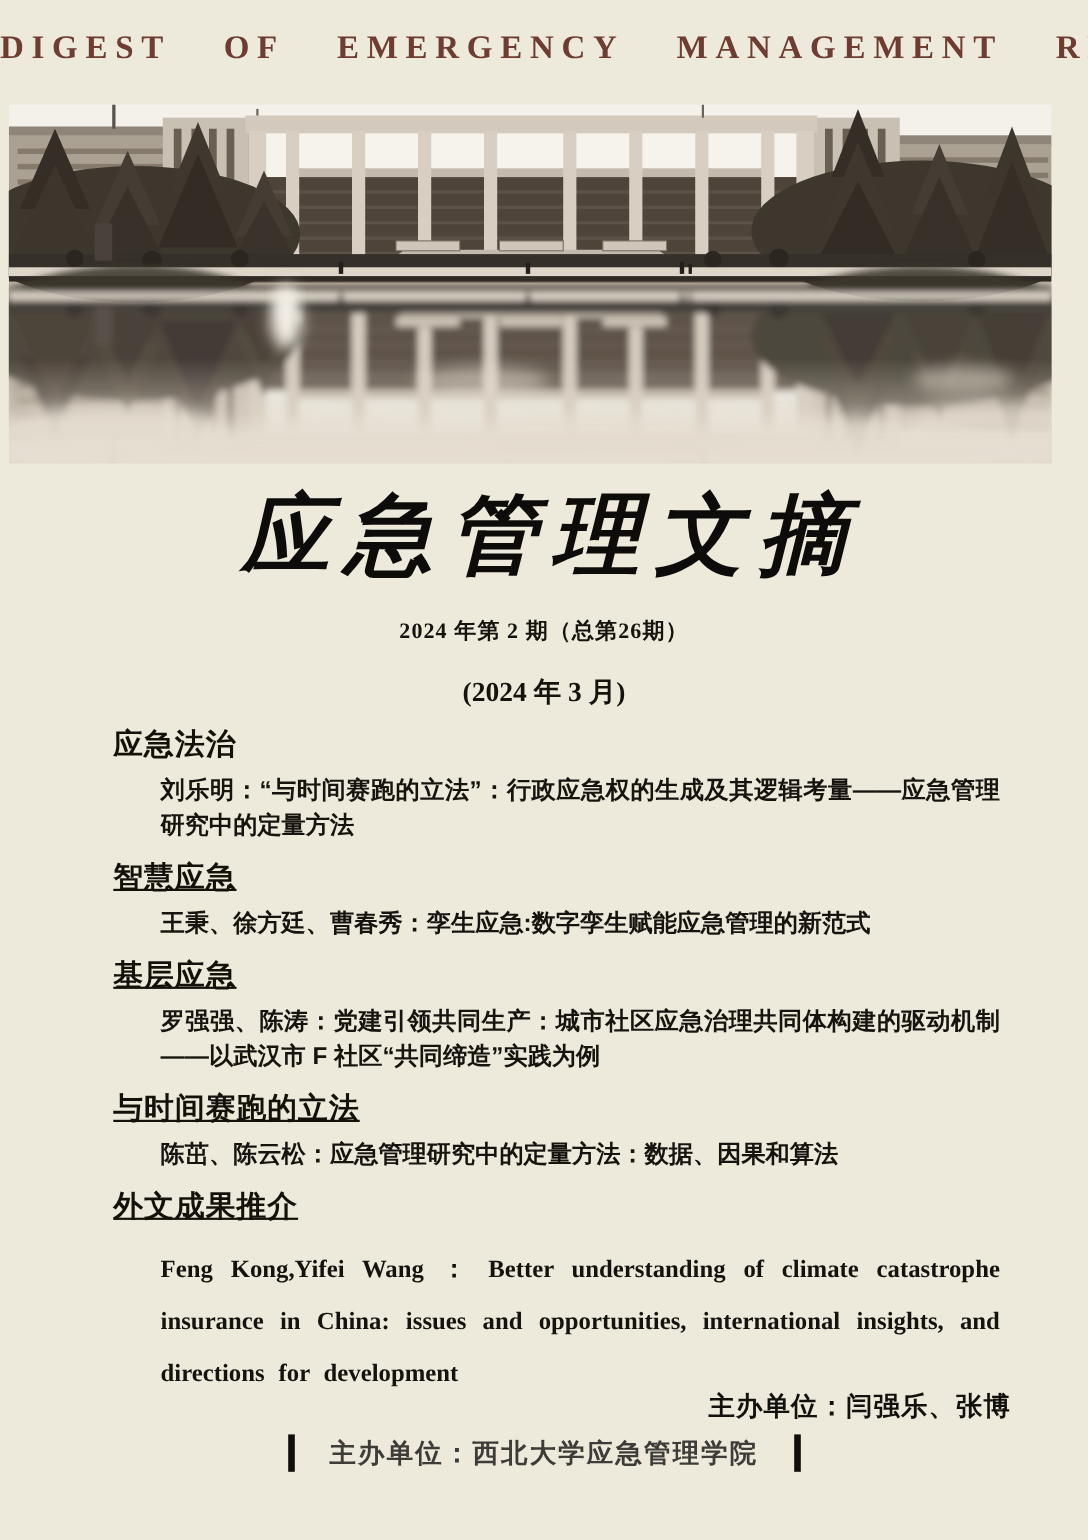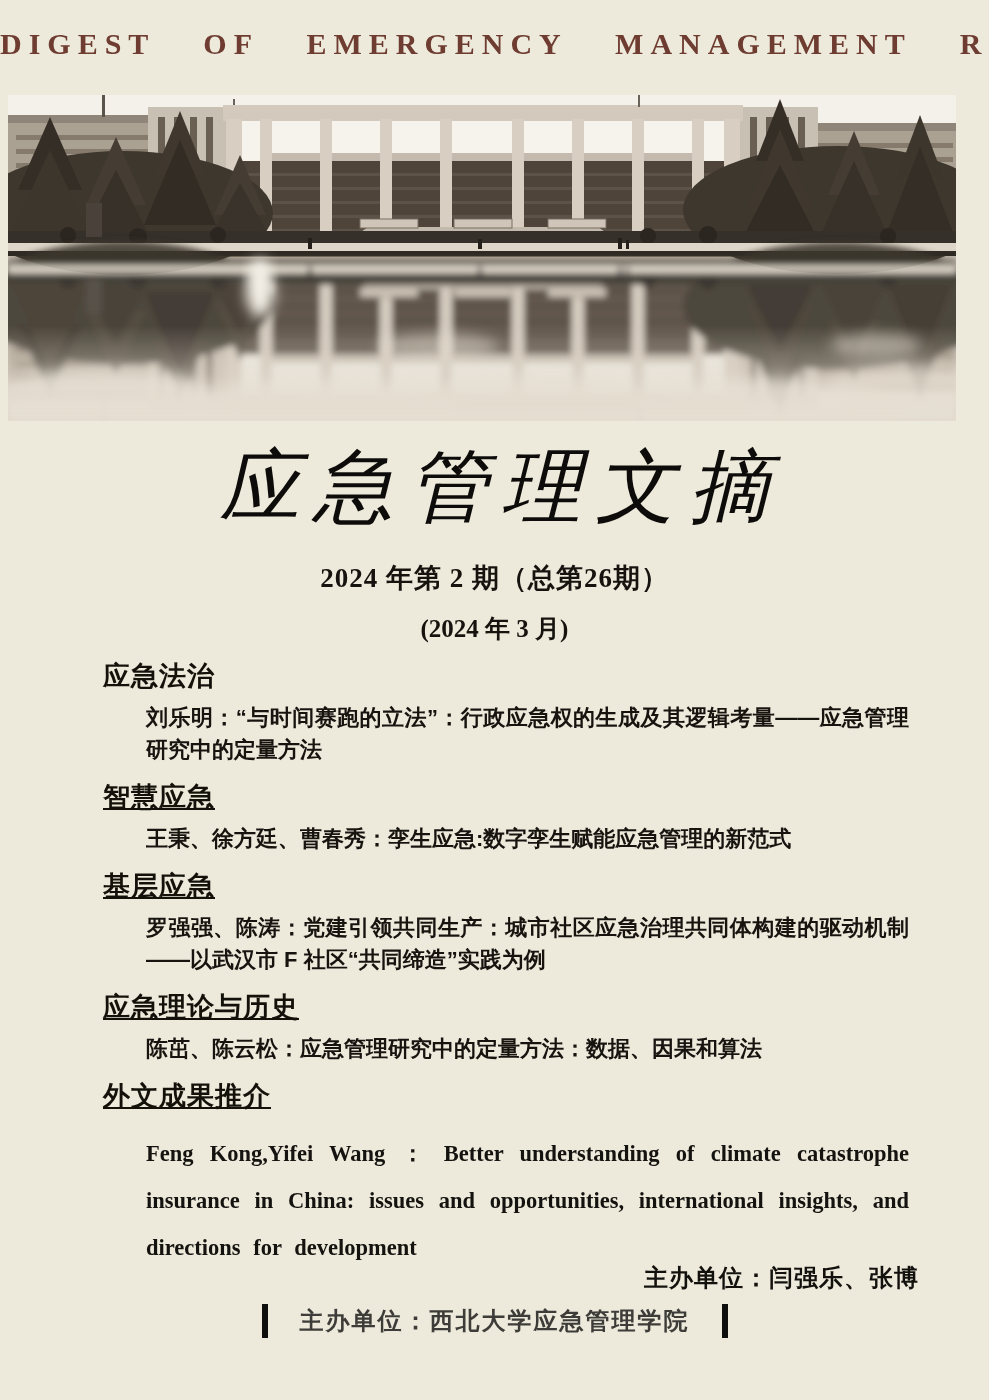--- a/index.html
+++ b/index.html
@@ -20,29 +20,29 @@
     white-space:nowrap;
   }
   .photo {
     position:absolute; top:95px; left:8px;
     width:948px; height:326px; display:block;
   }
   .cover-title {
     position:absolute; top:434px; left:0; width:100%;
     text-align:center;
     font-family:"DejaVu Serif", serif;
-    font-weight:normal; font-style:italic;
+    font-weight:bold; font-style:italic;
     font-size:80px; letter-spacing:14px; text-indent:14px;
     color:#0e0c0a;
     white-space:nowrap;
   }
   .issue-line1 {
     position:absolute; top:560px; left:0; width:100%;
     text-align:center; font-family:"Liberation Serif", serif;
-    font-weight:bold; font-size:27px; letter-spacing:1px;
+    font-weight:bold; font-size:20px; letter-spacing:1px;
   }
   .issue-line2 {
     position:absolute; top:612px; left:0; width:100%;
     text-align:center; font-family:"Liberation Serif", serif;
     font-weight:bold; font-size:25px;
   }
   .toc {
     position:absolute; top:658px; left:103px; width:806px;
   }
   .toc-heading {
@@ -251,21 +251,21 @@
 <div class="toc">
   <h2 class="toc-heading">应急法治</h2>
   <p class="toc-entry">刘乐明：“与时间赛跑的立法”：行政应急权的生成及其逻辑考量——应急管理研究中的定量方法</p>
 
   <h2 class="toc-heading mt">智慧应急</h2>
   <p class="toc-entry">王秉、徐方廷、曹春秀：孪生应急:数字孪生赋能应急管理的新范式</p>
 
   <h2 class="toc-heading mt">基层应急</h2>
   <p class="toc-entry">罗强强、陈涛：党建引领共同生产：城市社区应急治理共同体构建的驱动机制——以武汉市 F 社区“共同缔造”实践为例</p>
 
-  <h2 class="toc-heading mt">应急理论与历史</h2>
+  <h2 class="toc-heading mt">与时间赛跑的立法</h2>
   <p class="toc-entry">陈茁、陈云松：应急管理研究中的定量方法：数据、因果和算法</p>
 
   <h2 class="toc-heading mt">外文成果推介</h2>
   <p class="toc-entry-en">Feng Kong,Yifei Wang ： Better understanding of climate catastrophe insurance in China: issues and opportunities, international insights, and directions for development</p>
 </div>
 
 <div class="editor-line">主办单位：闫强乐、张博</div>
 
 <div class="organizer">
   <span class="bar"></span>

